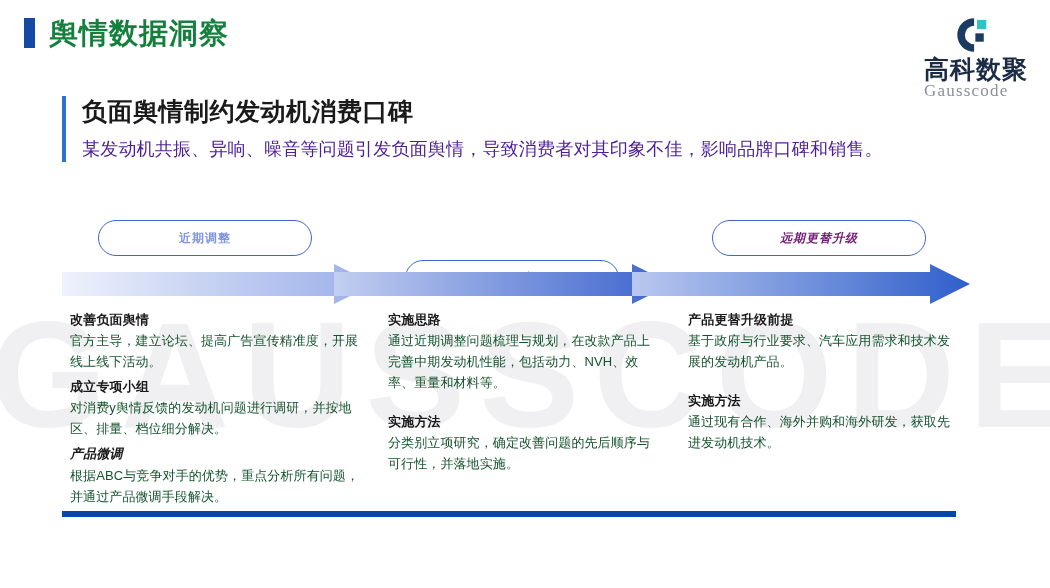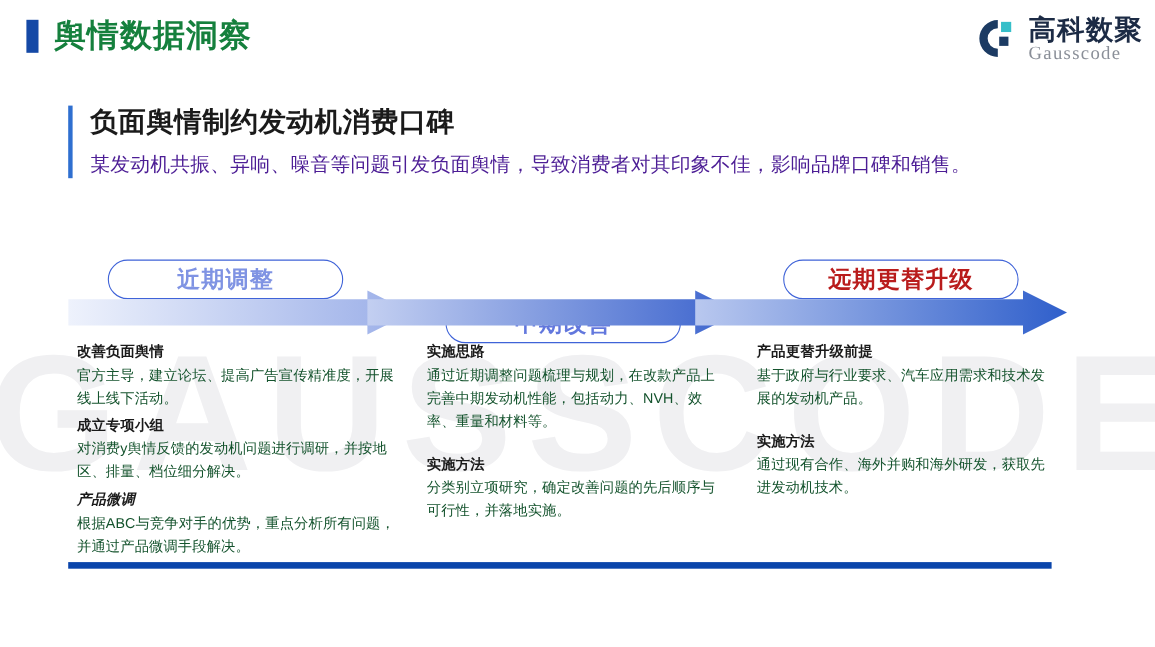--- a/index.html
+++ b/index.html
@@ -56,24 +56,25 @@
     font-size: 29px;
     font-weight: 700;
     color: #15803d;
     letter-spacing: 1px;
     line-height: 1;
   }
 
   
   .logo {
     position: absolute;
-    right: 11px;
+    right: 22px;
     top: 14px;
     display: flex;
-    align-items: flex-start;
+    align-items: center;
+    flex-direction: column;
   }
   .logo-mark {
     width: 42px;
     height: 42px;
     margin-right: 9px;
     flex: 0 0 auto;
   }
   .logo-text {
     display: flex;
     flex-direction: column;
@@ -125,35 +126,35 @@
   .pills {
     position: absolute;
     left: 62px;
     top: 220px;
     width: 900px;
     height: 38px;
     z-index: 2;
   }
   .pill {
     position: absolute;
-    top: 16px;
+    top: 0;
     height: 34px;
     border-radius: 18px;
     border: 1.6px solid #3f63d8;
     background: #ffffff;
     display: flex;
     align-items: center;
     justify-content: center;
-    font-size: 21px;
+    font-size: 12px;
     font-weight: 700;
     letter-spacing: 1px;
   }
   .pill-1 { left: 36px;  width: 212px; color: #7f93e3; }
   .pill-2 { left: 343px; width: 212px; color: #6277dd; margin-top: 40px; }
-  .pill-3 { left: 650px; width: 212px; color: #b91c1c; }
+  .pill-3 { left: 650px; width: 212px; color: #701a75; font-style: italic; }
 
   
   .arrow-band {
     position: absolute;
     left: 62px;
     top: 263px;
     width: 912px;
     height: 42px;
     z-index: 2;
   }

